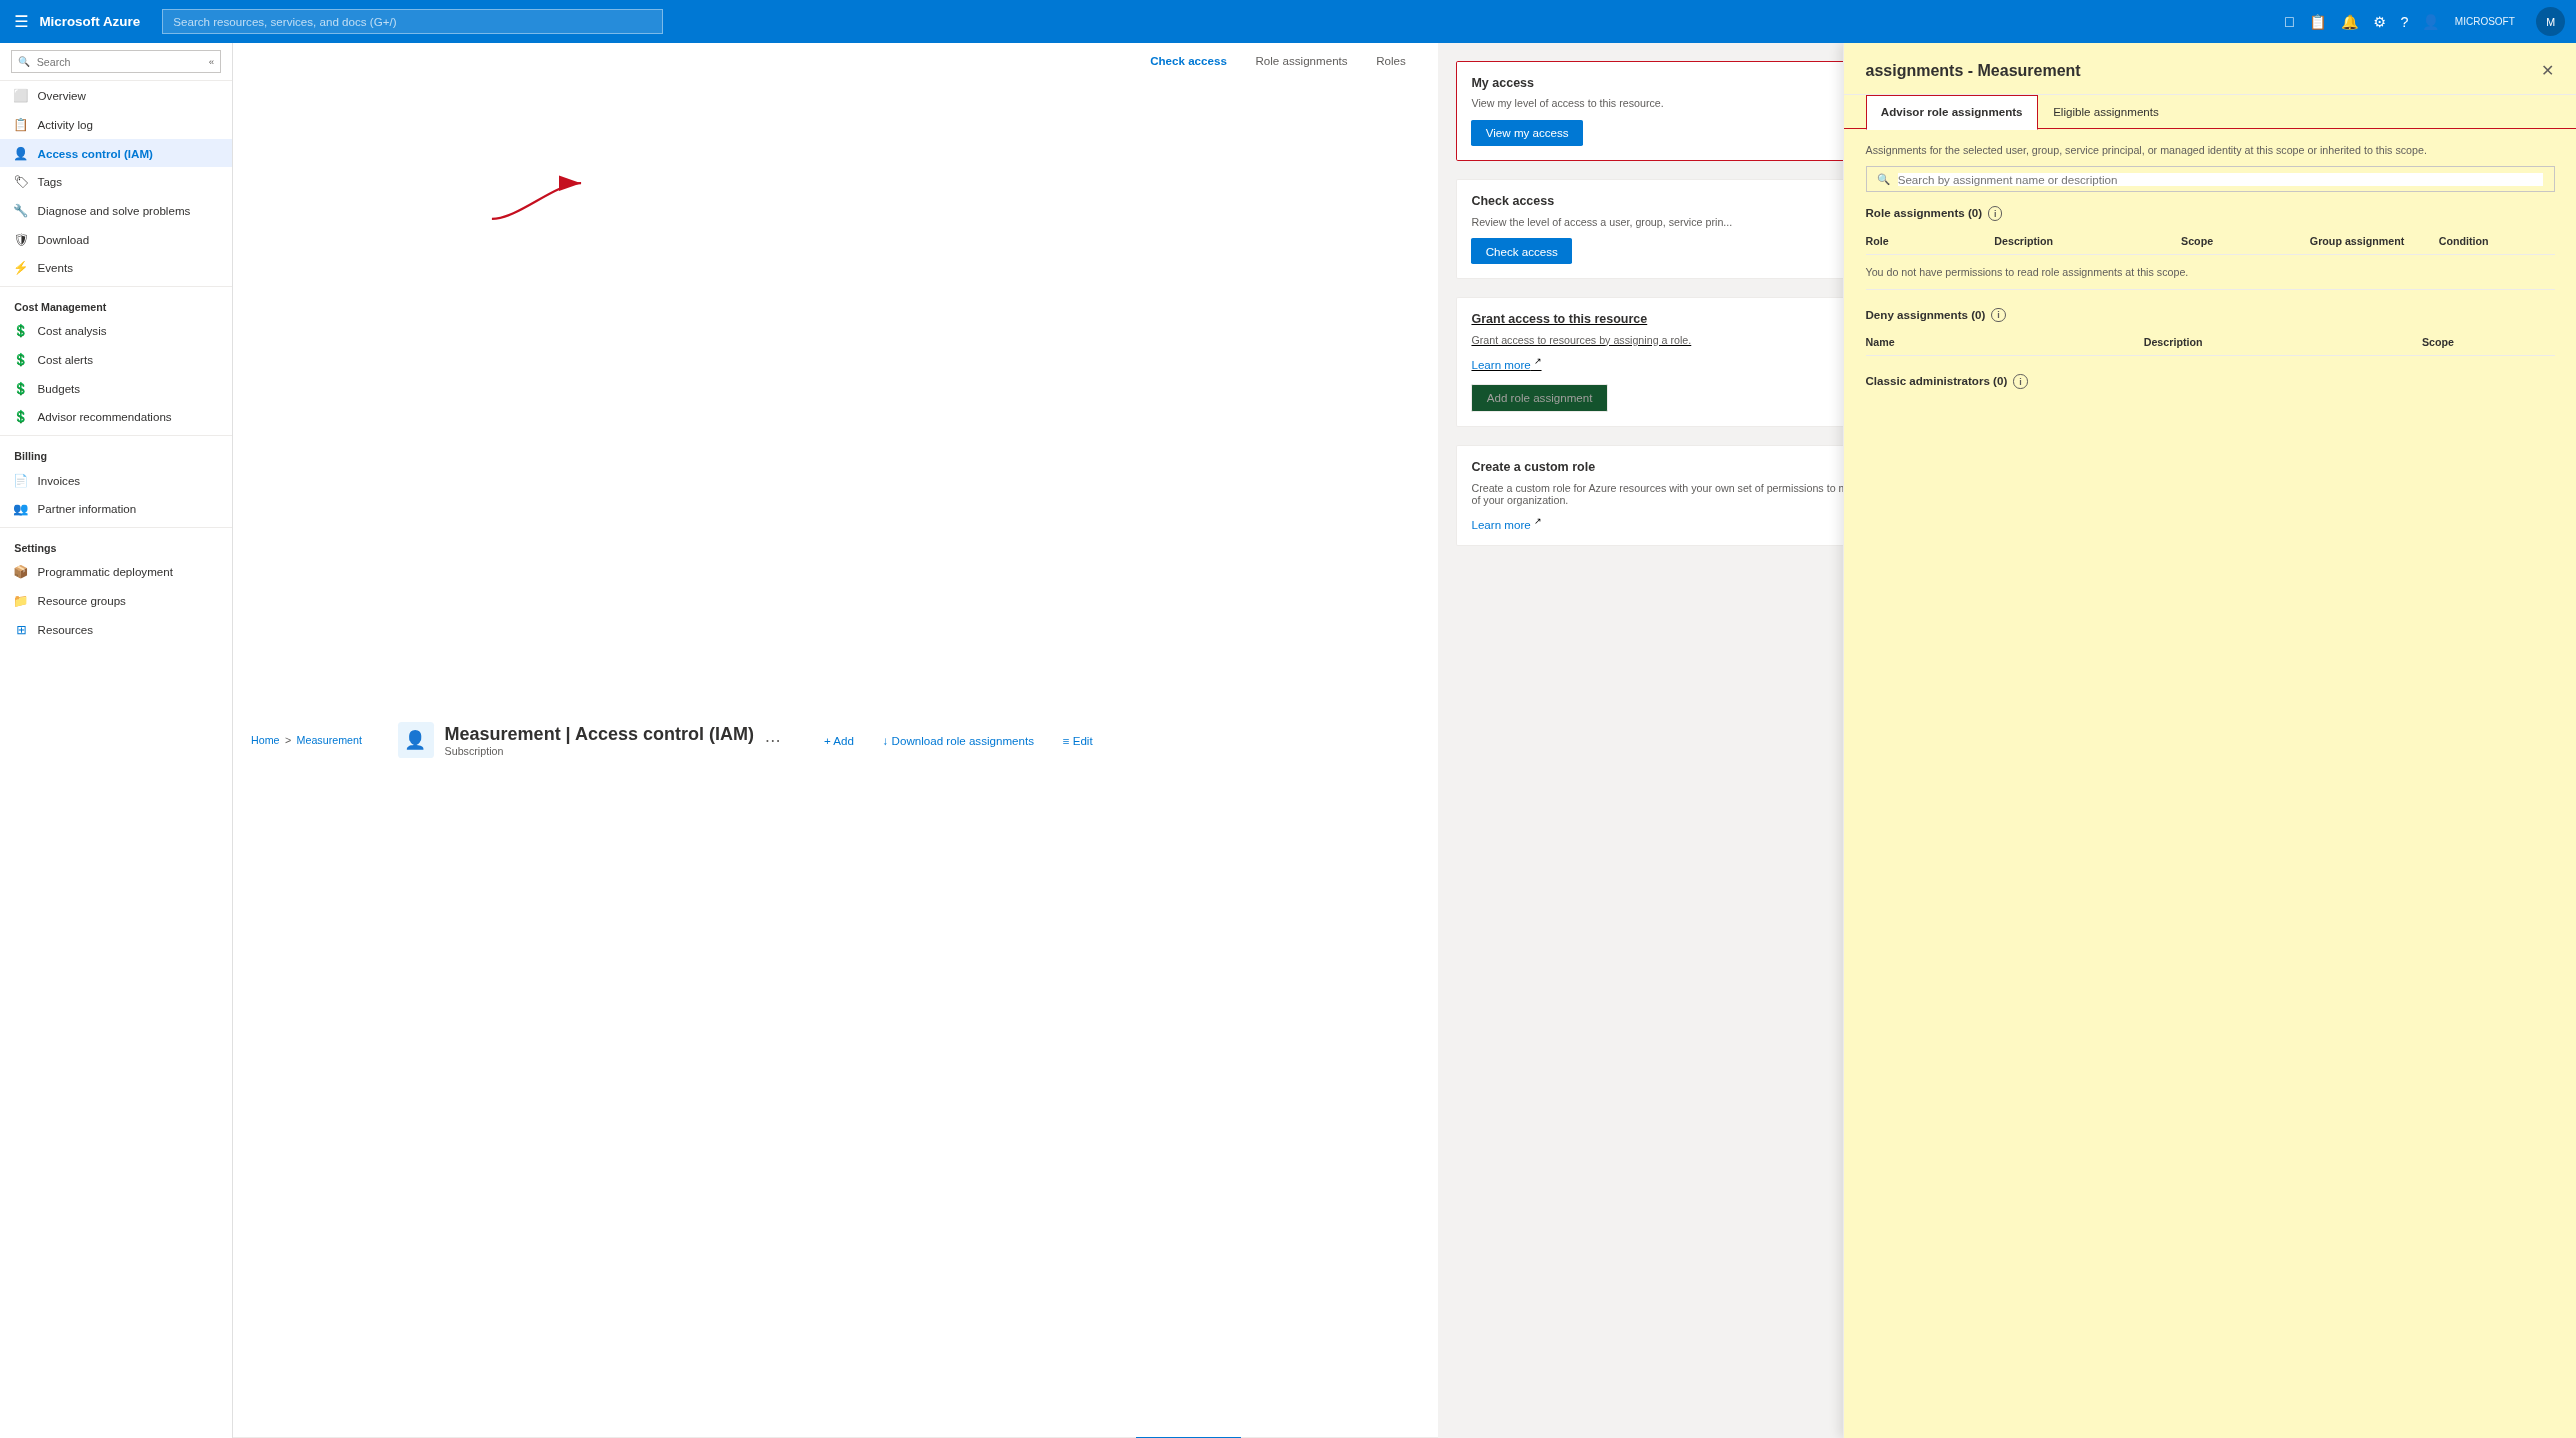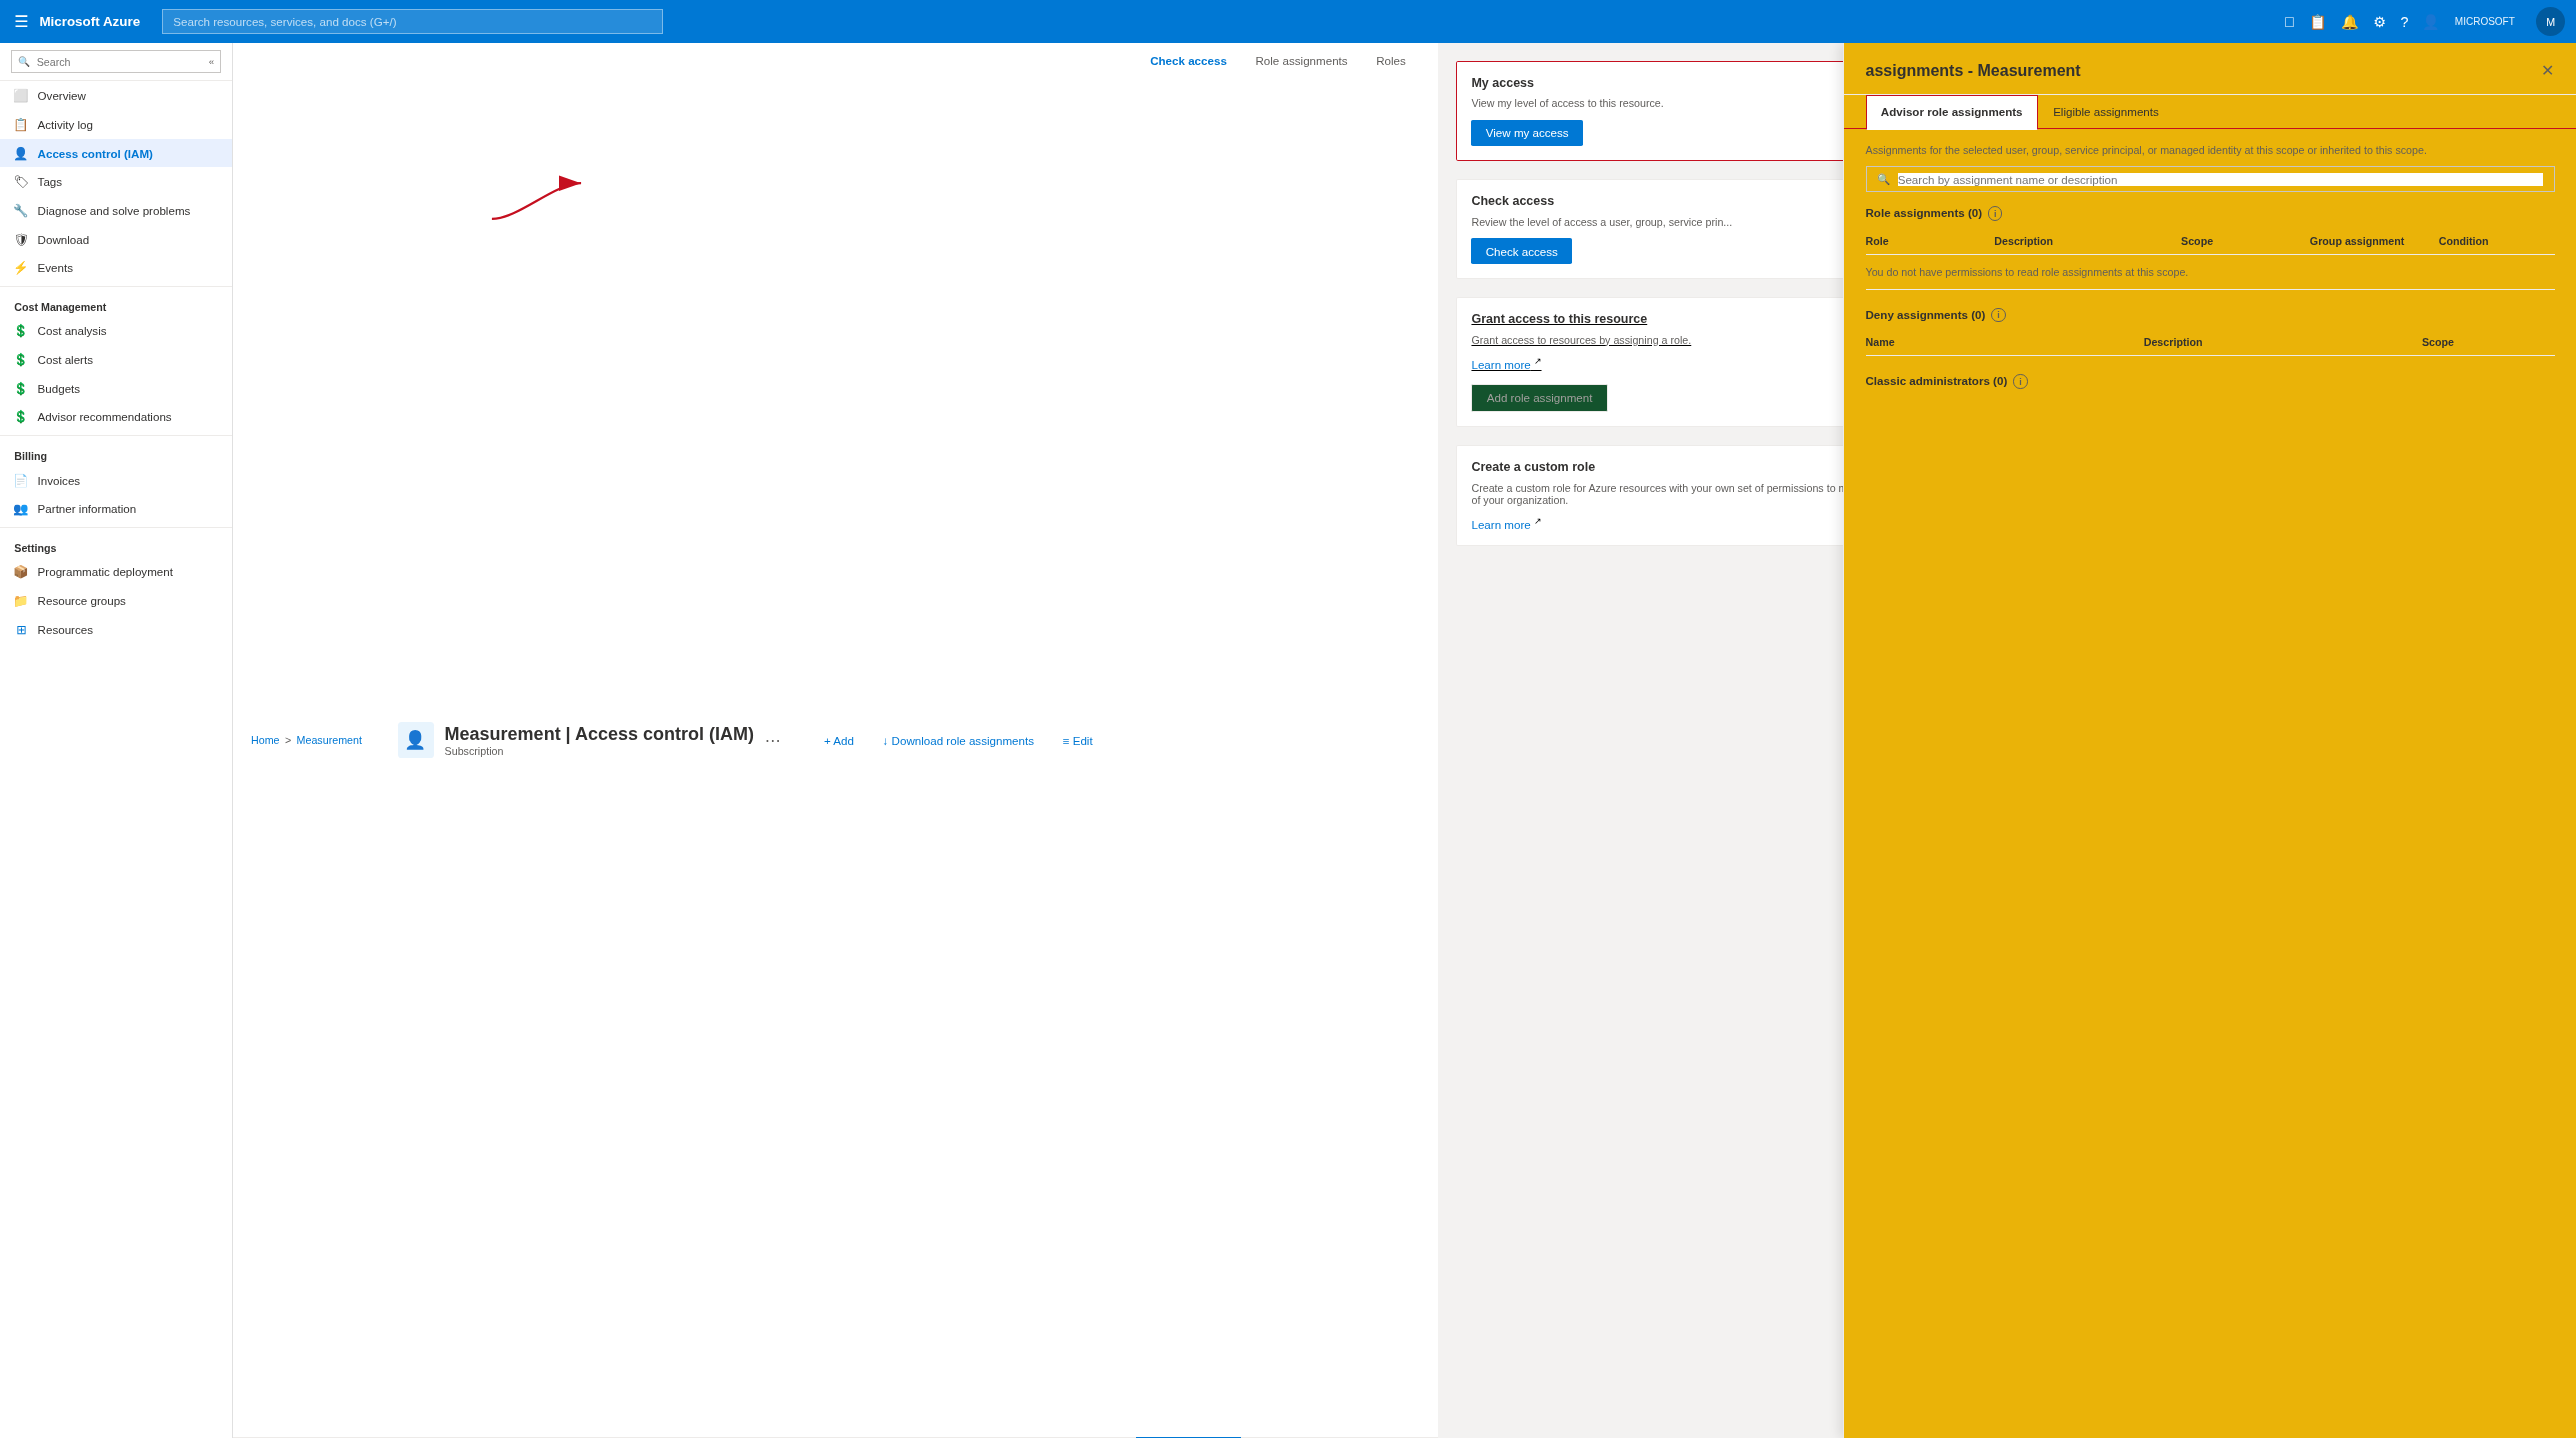--- a/index.html
+++ b/index.html
@@ -198,21 +198,21 @@
 
     .link { color: #0078d4; cursor: pointer; text-decoration: none; }
 
     
     .right-panel {
       position: absolute;
       top: 43px;
       right: 0;
       width: 733px;
       height: calc(100vh - 43px);
-      background: #eab308;
+      background: #fef9c3;
       border-left: 0.9px solid #edebe9;
       box-shadow: -3.6px 0 10.7px rgba(0,0,0,0.1);
       display: flex;
       flex-direction: column;
       z-index: 50;
     }
     .right-panel-header {
       display: flex;
       align-items: center;
       justify-content: space-between;

